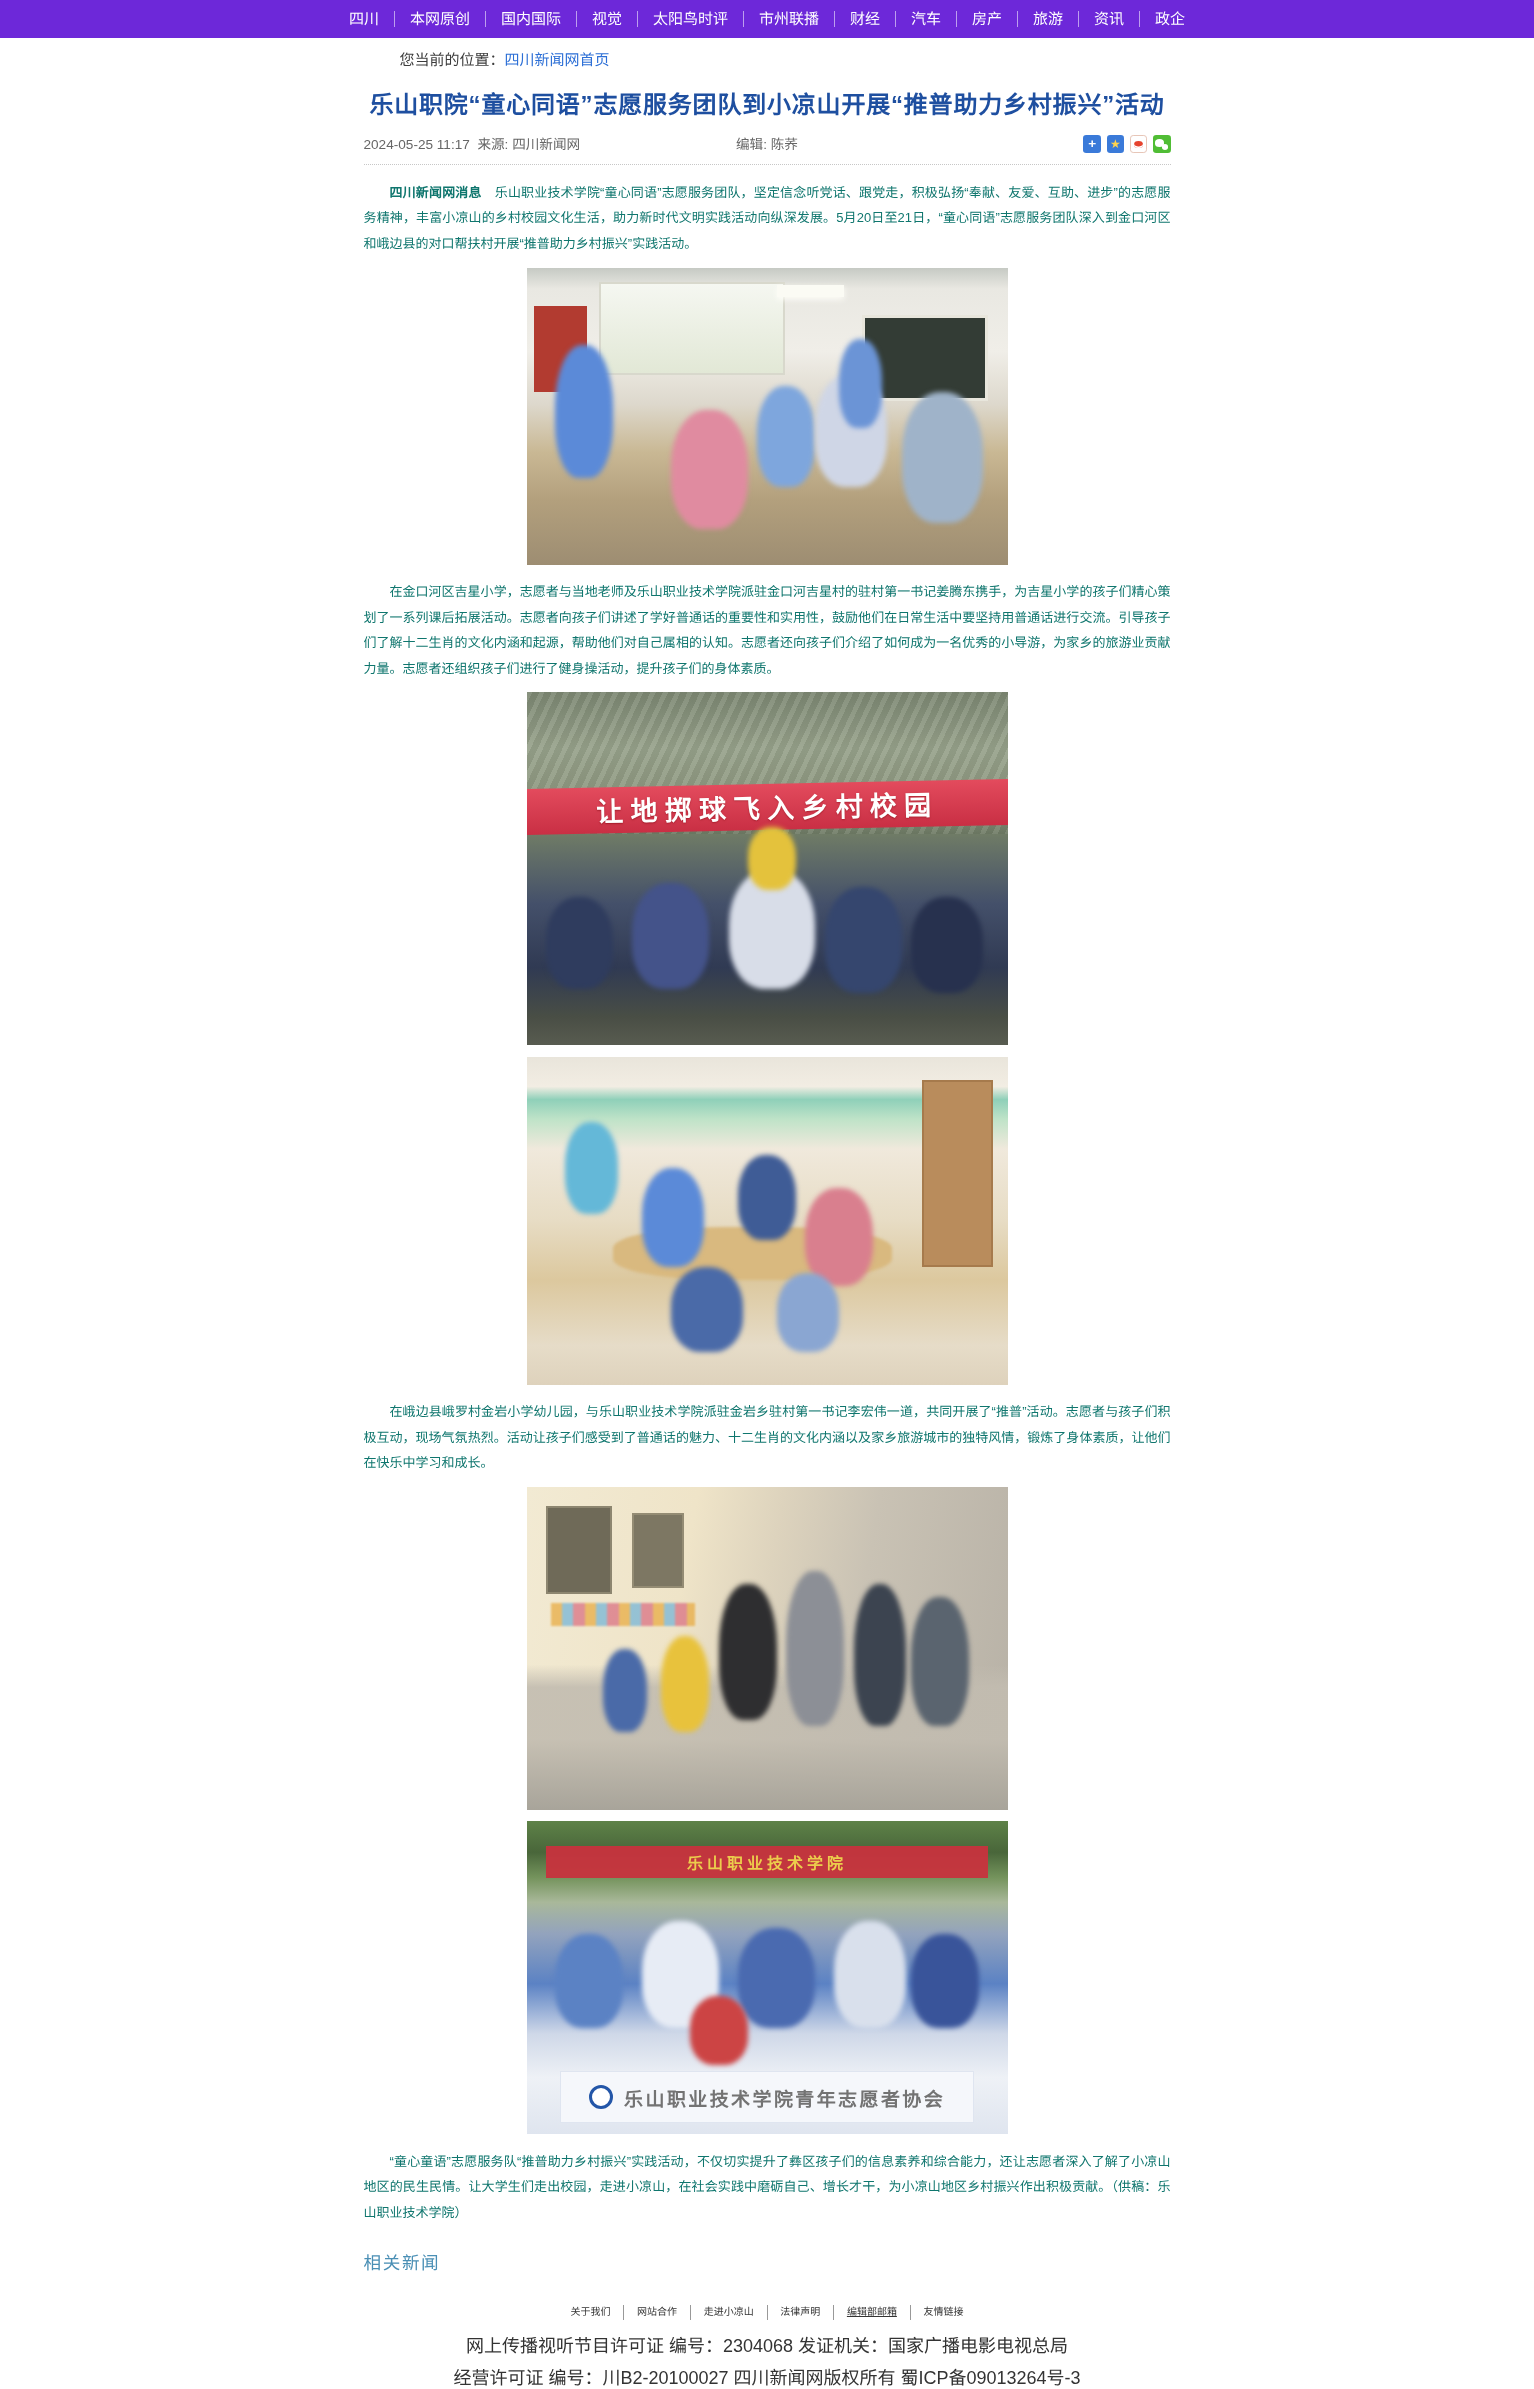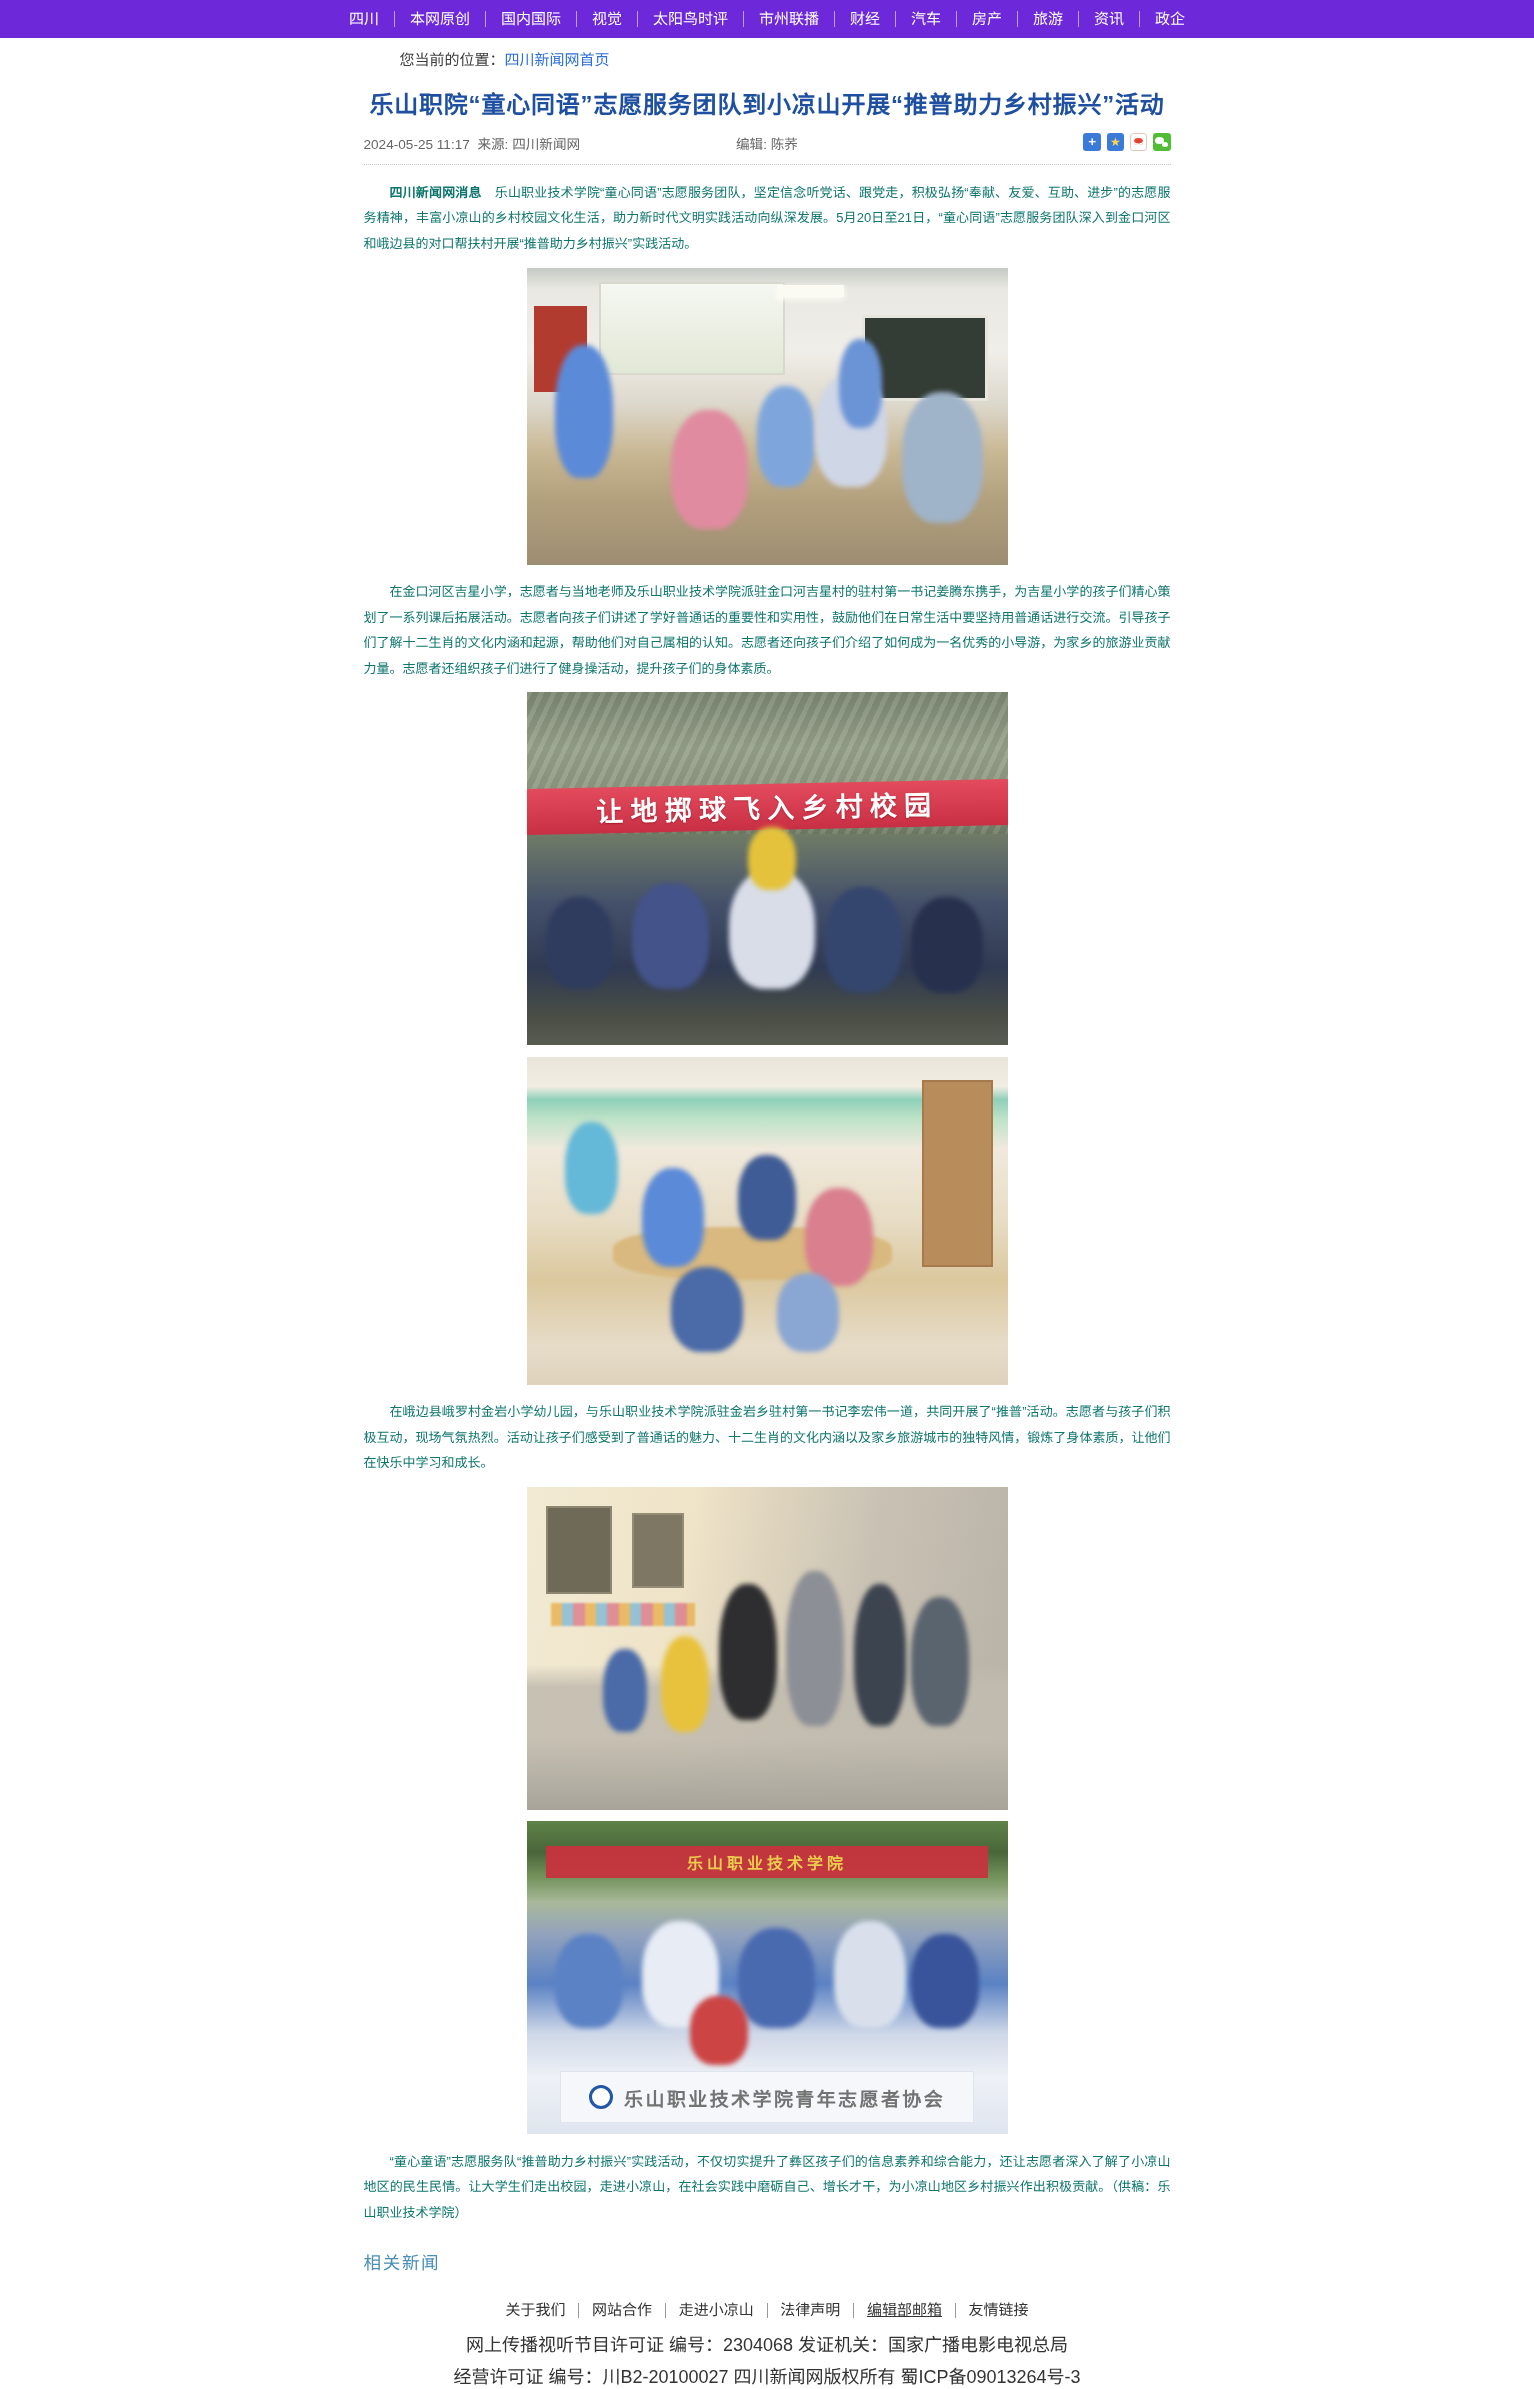--- a/index.html
+++ b/index.html
@@ -20,21 +20,21 @@
   
   .breadcrumb{padding:9.6px 0 6.4px;font-size:15px;color:#3c3c3c;margin-left:36px;}
   .breadcrumb a{color:#2c6fd6;}
 
   
   h1.article-title{margin:12.8px 0 0;font-size:24px;line-height:34px;text-align:center;
     color:#1e4fa0;font-weight:bold;letter-spacing:0.8px;}
 
   
   .meta-row{margin-top:11.2px;padding-bottom:11.2px;border-bottom:0.8px dotted #c7c7c7;
-    display:flex;align-items:flex-start;font-size:13.6px;color:#666;}
+    display:flex;align-items:flex-end;font-size:13.6px;color:#666;}
   .meta-left{flex:1;text-align:left;white-space:nowrap;}
   .meta-center{flex:0 0 auto;}
   .meta-right{flex:1;display:flex;justify-content:flex-end;align-items:center;}
   .sicon{width:17.6px;height:17.6px;border-radius:3.2px;margin-left:5.6px;display:inline-flex;
     align-items:center;justify-content:center;position:relative;box-sizing:border-box;}
   .si-plus{background:#3a7ad9;color:#fff;font-size:13.6px;font-weight:bold;line-height:1;}
   .si-star{background:#3a7ad9;color:#ffd34f;font-size:12px;line-height:1;}
   .si-weibo{background:#fff;border:0.8px solid #e7c6b8;}
   .si-weibo::before{content:"";width:9.6px;height:7.2px;border-radius:50% 50% 45% 45%;
     background:#e6432e;box-shadow:inset 0 -1.6px 0 #fff;}
@@ -95,21 +95,21 @@
     border:1.6px solid #dfe5f0;display:flex;align-items:center;justify-content:center;
     color:#737373;font-size:19px;font-weight:bold;letter-spacing:2.4px;}
   .ph5 .logo-dot{width:24px;height:24px;border-radius:50%;border:3.2px solid #2356a8;
     margin-right:11.2px;box-sizing:border-box;background:#fff;}
 
   
   .related-title{margin-top:24px;font-size:17.6px;font-weight:normal;color:#4a8fb5;letter-spacing:1.6px;}
 
   
   .site-footer{margin-top:29px;text-align:center;}
-  .footer-links{display:inline-flex;align-items:flex-end;font-size:15px;color:#333;}
+  .footer-links{display:inline-flex;align-items:flex-end;font-size:10px;color:#333;}
   .footer-link{padding:0 12.8px;border-right:0.8px solid #999;line-height:14.4px;white-space:nowrap;}
   .footer-link:last-child{border-right:none;}
   .footer-link.u{text-decoration:underline;}
   .license{font-size:18px;color:#333;margin-top:11.2px;}
   .license + .license{margin-top:6.4px;}
 </style>
 </head>
 <body>
 
 <div class="topbar">

